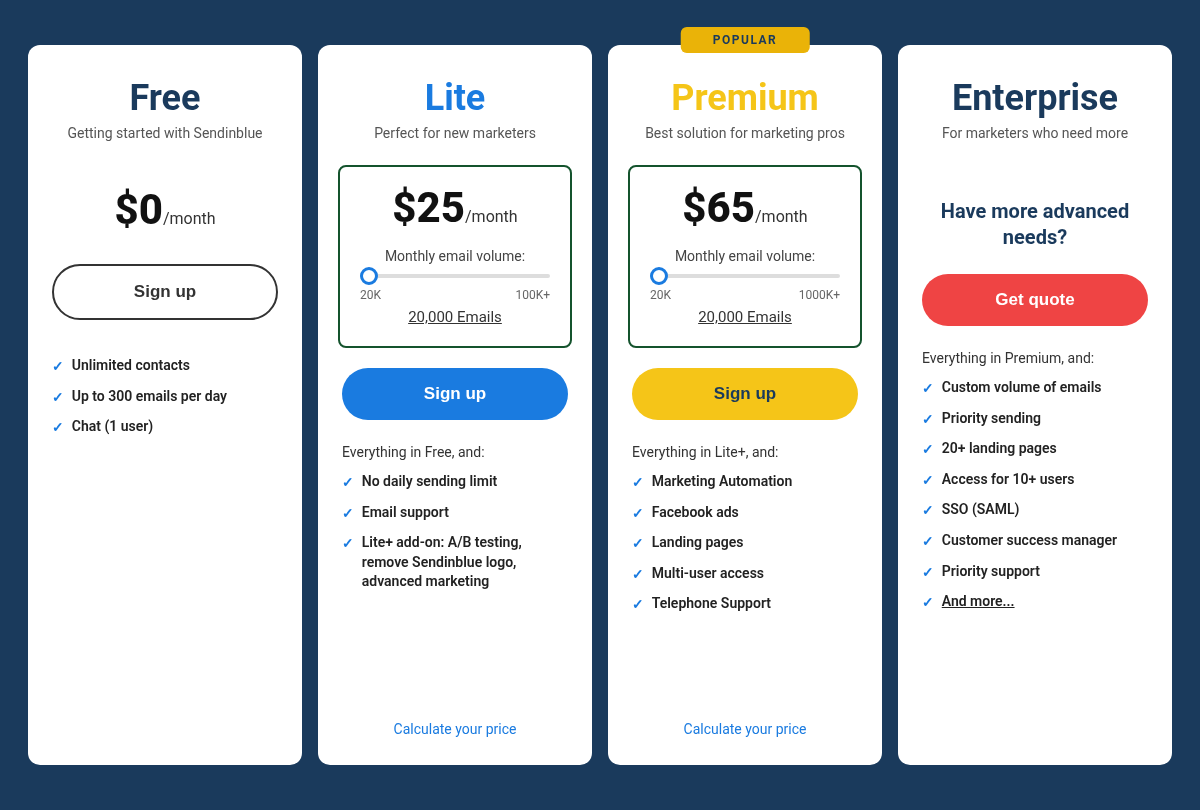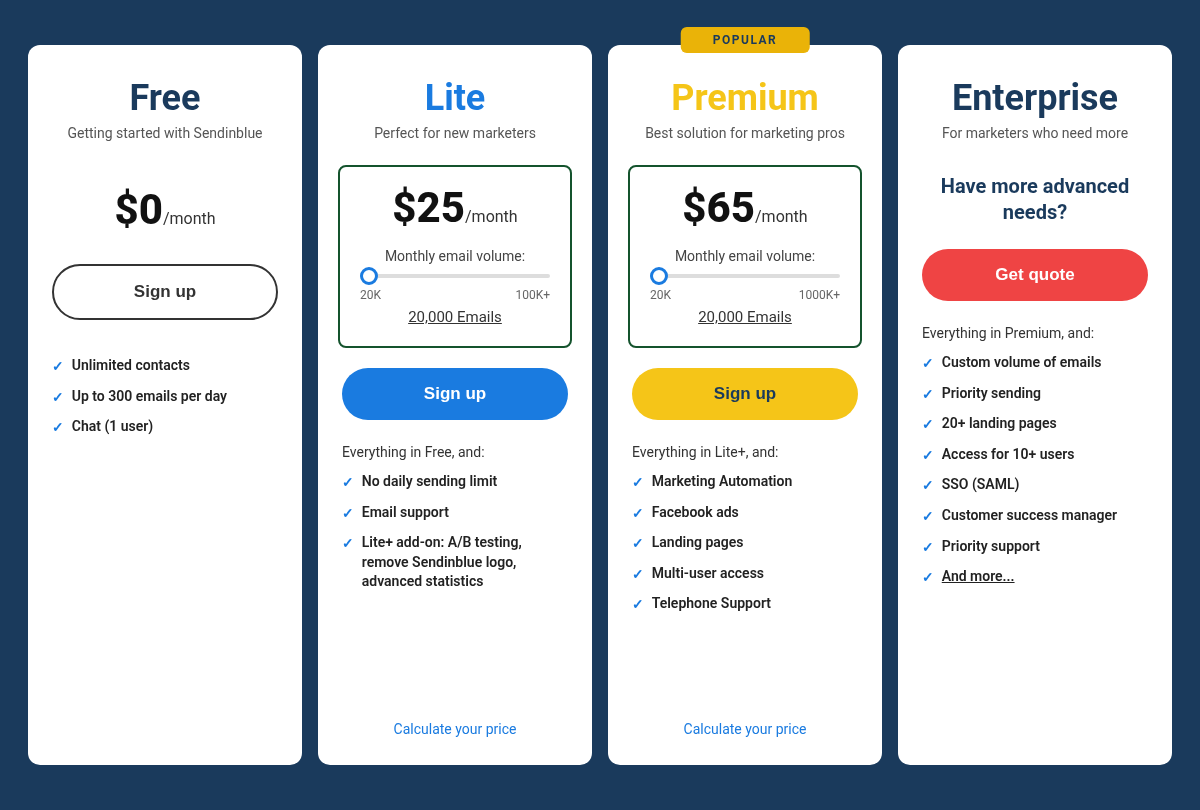--- a/index.html
+++ b/index.html
@@ -129,21 +129,21 @@
       padding: 16px 16px 12px;
       margin-bottom: 4px;
       margin-left: -4px;
       margin-right: -4px;
     }
     .enterprise-cta {
       text-align: center;
       font-size: 20px;
       font-weight: 700;
       color: #1a3a5c;
-      margin-top: 8px;
+      margin-top: 33px;
       margin-bottom: 24px;
       line-height: 1.3;
     }
     .free-price-section {
       margin: 20px 0 30px;
       text-align: center;
     }
     .btn {
       display: block;
       width: 100%;
@@ -269,21 +269,21 @@
         <li>
           <span class="check">✓</span>
           <span class="feat-text">No daily sending limit</span>
         </li>
         <li>
           <span class="check">✓</span>
           <span class="feat-text">Email support</span>
         </li>
         <li>
           <span class="check">✓</span>
-          <span class="feat-text">Lite+ add-on: A/B testing, remove Sendinblue logo, advanced statistics</span>
+          <span class="feat-text">Lite+ add-on: A/B testing, remove Sendinblue logo, advanced marketing</span>
         </li>
       </ul>
       <a class="calculate-link">Calculate your price</a>
     </div>
     <div class="plan-card popular">
       <div class="popular-badge">POPULAR</div>
       <div class="plan-name premium">Premium</div>
       <div class="plan-subtitle">Best solution for marketing pros</div>
       <div class="highlighted-box">
         <div class="price-box">

